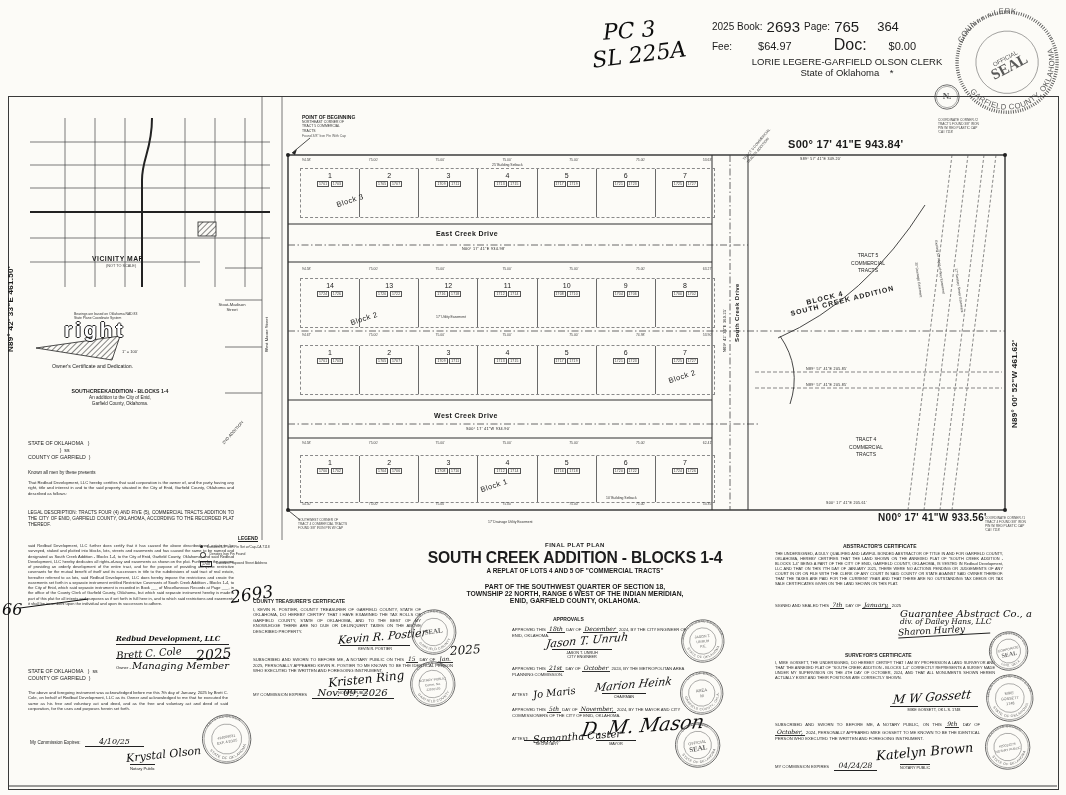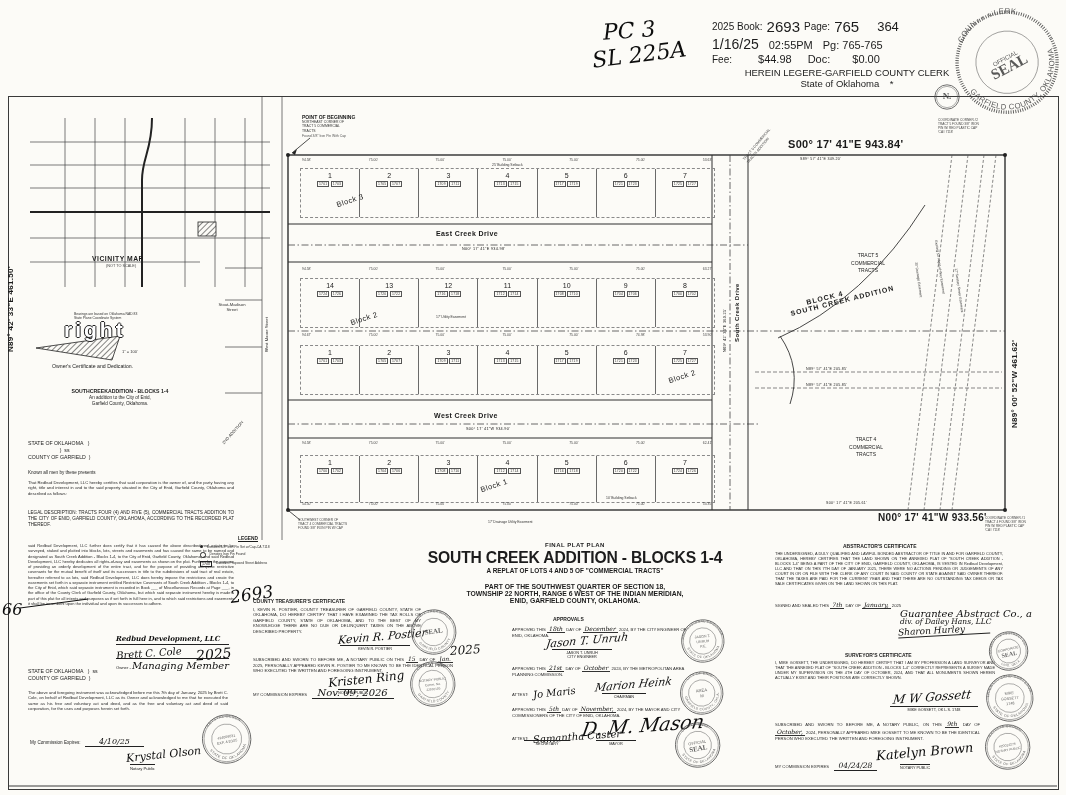--- a/index.html
+++ b/index.html
@@ -121,32 +121,27 @@
   <div class="a hw" style="left:592px;top:42px;font-size:22px;transform:rotate(-7deg)">SL 225A</div>
 
   <div class="a" style="left:712px;top:18px;width:270px">
     <div style="display:flex;align-items:center;gap:4px">
       <span style="font-size:10px">2025 Book:</span>
       <span style="font-size:15px">2693</span>
       <span style="font-size:10px">Page:</span>
       <span style="font-size:15px">765</span>
       <span style="font-size:13px;margin-left:14px">364</span>
     </div>
-    <div style="display:flex;align-items:baseline;gap:10px;margin-top:1px">
-      <span style="font-size:14px">1/16/25</span>
-      <span style="font-size:11px">02:55PM</span>
-      <span style="font-size:11px">Pg: 765-765</span>
-    </div>
     <div style="display:flex;align-items:baseline;gap:8px;margin-top:1px">
       <span style="font-size:10px">Fee:</span>
-      <span style="font-size:11px;margin-left:18px">$44.98</span>
-      <span style="font-size:11px;margin-left:8px">Doc:</span>
+      <span style="font-size:11px;margin-left:18px">$64.97</span>
+      <span style="font-size:16px;margin-left:34px">Doc:</span>
       <span style="font-size:11px;margin-left:14px">$0.00</span>
     </div>
-    <div class="c" style="font-size:9.5px;margin-top:2px">HEREIN LEGERE-GARFIELD COUNTY CLERK</div>
+    <div class="c" style="font-size:9.5px;margin-top:2px">LORIE LEGERE-GARFIELD OLSON CLERK</div>
     <div class="c" style="font-size:9.5px">
       <span>State of Oklahoma</span>&nbsp;&nbsp;&nbsp;&nbsp;<span>*</span>
     </div>
   </div>
 
   <div class="a b" style="left:92px;top:255px;font-size:6.8px;letter-spacing:.5px">VICINITY MAP</div>
   <div class="a" style="left:106px;top:264px;font-size:3.8px;color:#444">(NOT TO SCALE)</div>
 
   <div class="a t3" style="left:74px;top:312px;width:120px">
     <span>Bearings are based on Oklahoma NAD 83</span><br><span>State Plane Coordinate System</span>

